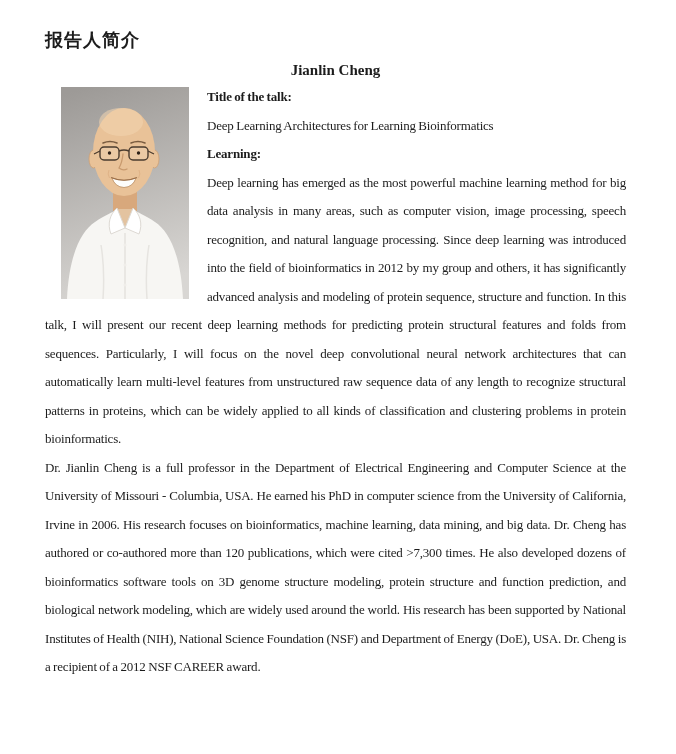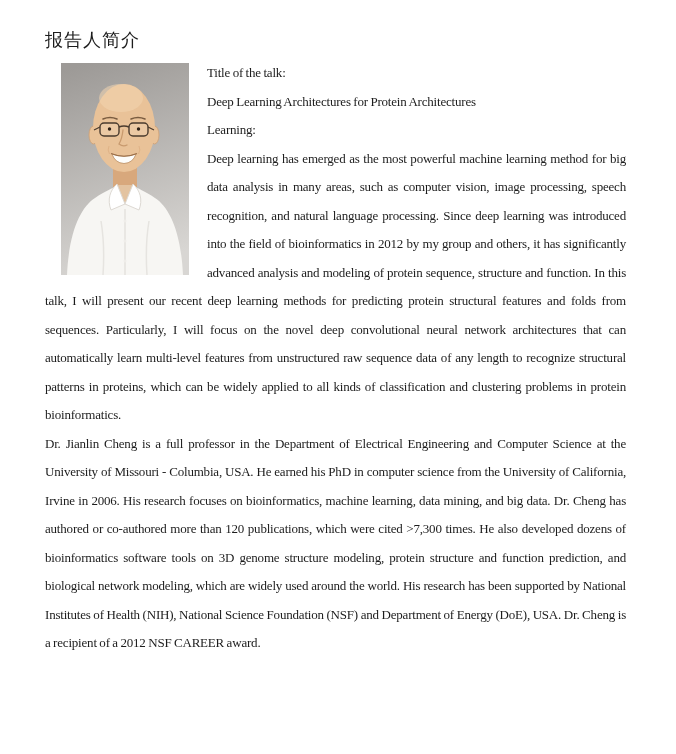--- a/index.html
+++ b/index.html
@@ -5,53 +5,54 @@
   html, body { margin: 0; padding: 0; }
   body {
     width: 676px; height: 754px;
     background: #ffffff;
     overflow: hidden;
     font-family: "Liberation Serif", "DejaVu Serif", serif;
     color: #1c1c1c;
   }
   .page { padding: 28px 50px 0 45px; }
   .doc-heading {
-    font-size: 18px; font-weight: normal;
+    font-size: 18px; font-weight: bold;
     line-height: 24px; margin: 0 0 7px 0;
     letter-spacing: 1px;
   }
   .speaker-name {
     text-align: center; font-weight: bold;
     font-size: 15px; line-height: 22px;
     margin: 0 0 2px 0;
   }
   .flow {
     font-size: 13px;
     line-height: 28.5px;
     letter-spacing: -0.2px;
     word-spacing: -0.5px;
   }
   .flow p { margin: 0; }
-  .label { font-weight: normal; text-align: left; }
+  .label { font-weight: bold; text-align: left; }
   .line { text-align: left; }
   .para { text-align: justify; }
   .photo-frame {
     float: left;
     width: 128px; height: 212px;
     margin: 4px 18px 0 16px;
   }
   .photo-frame svg { display: block; width: 128px; height: 212px; }
 </style>
 </head>
 <body>
 
 <div class="page">
 
   <h1 class="doc-heading">报告人简介</h1>
 
+  <div class="speaker-name">Jianlin Cheng</div>
 
   <div class="flow">
 
     <div class="photo-frame">
       <svg viewBox="0 0 128 212" xmlns="http://www.w3.org/2000/svg">
         <defs>
           <linearGradient id="bgGrad" x1="0.2" y1="0" x2="0.4" y2="1">
             <stop offset="0" stop-color="#9d9a97"></stop>
             <stop offset="1" stop-color="#d8d6d3"></stop>
           </linearGradient>
@@ -93,19 +94,19 @@
 
         <path d="M62 67 Q61 76 58 81 Q62 84 66 82" stroke="#c89a6e" stroke-width="1.3" fill="none" stroke-linecap="round"></path>
 
         <path d="M51 91 Q63 95.5 75 91 Q72 100 63 100.5 Q54 100 51 91 Z" fill="#fdfdfb" stroke="#b98c60" stroke-width="0.8"></path>
         <path d="M50 90.5 Q63 96 76 90.5" stroke="#9a6f4a" stroke-width="1.2" fill="none"></path>
         <path d="M48 83 Q46 87 48.5 91 M78 83 Q80 87 77.5 91" stroke="#d8a87c" stroke-width="1" opacity="0.6" fill="none"></path>
       </svg>
     </div>
 
     <p class="label">Title of the talk:</p>
-    <p class="line">Deep Learning Architectures for Protein Architectures</p>
+    <p class="line">Deep Learning Architectures for Learning Bioinformatics</p>
     <p class="label">Learning:</p>
     <p class="para">Deep learning has emerged as the most powerful machine learning method for big data analysis in many areas, such as computer vision, image processing, speech recognition, and natural language processing. Since deep learning was introduced into the field of bioinformatics in 2012 by my group and others, it has significantly advanced analysis and modeling of protein sequence, structure and function. In this talk, I will present our recent deep learning methods for predicting protein structural features and folds from sequences. Particularly, I will focus on the novel deep convolutional neural network architectures that can automatically learn multi-level features from unstructured raw sequence data of any length to recognize structural patterns in proteins, which can be widely applied to all kinds of classification and clustering problems in protein bioinformatics.</p>
     <p class="para">Dr. Jianlin Cheng is a full professor in the Department of Electrical Engineering and Computer Science at the University of Missouri - Columbia, USA. He earned his PhD in computer science from the University of California, Irvine in 2006. His research focuses on bioinformatics, machine learning, data mining, and big data. Dr. Cheng has authored or co-authored more than 120 publications, which were cited &gt;7,300 times. He also developed dozens of bioinformatics software tools on 3D genome structure modeling, protein structure and function prediction, and biological network modeling, which are widely used around the world. His research has been supported by National Institutes of Health (NIH), National Science Foundation (NSF) and Department of Energy (DoE), USA. Dr. Cheng is a recipient of a 2012 NSF CAREER award.</p>
 
   </div>
 </div>
 
 </body></html>

